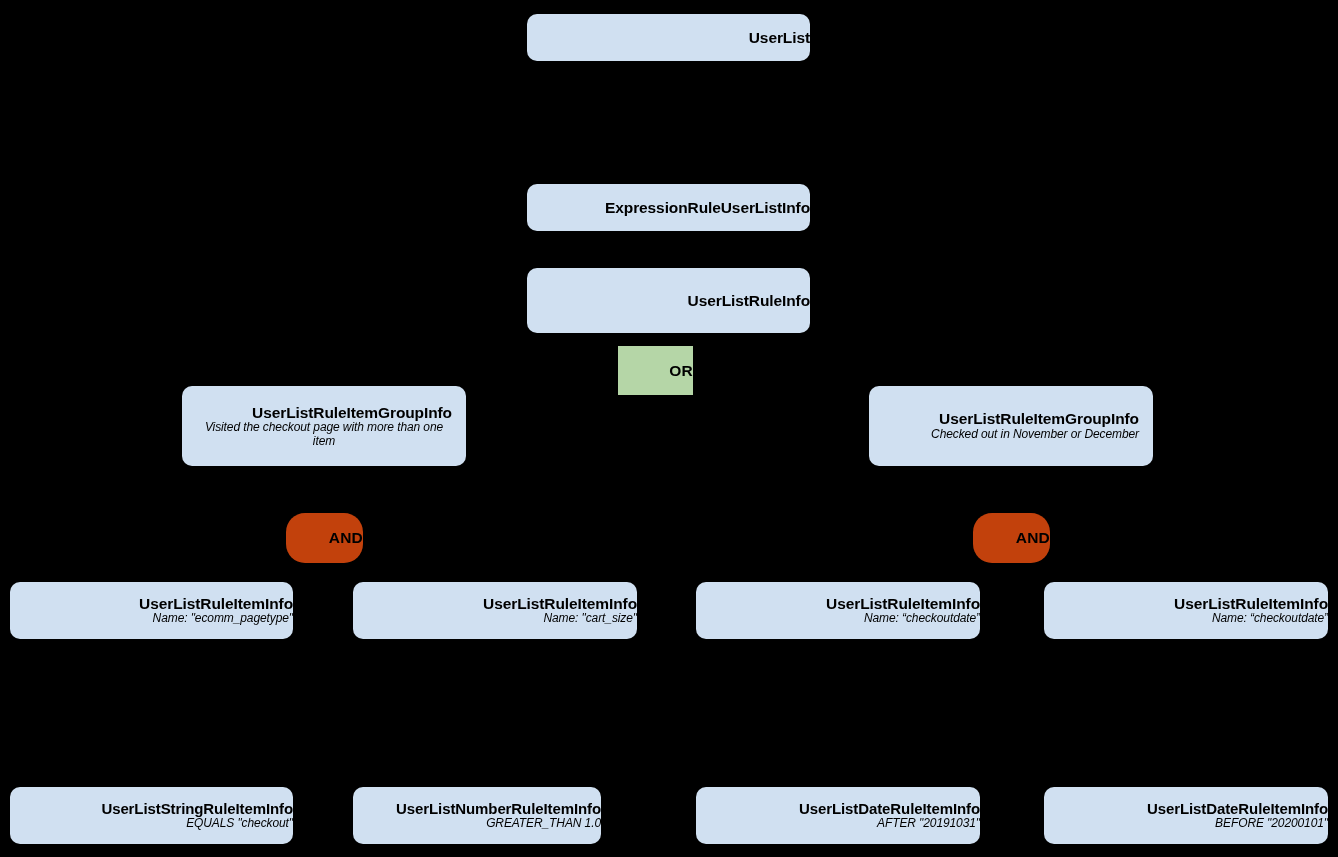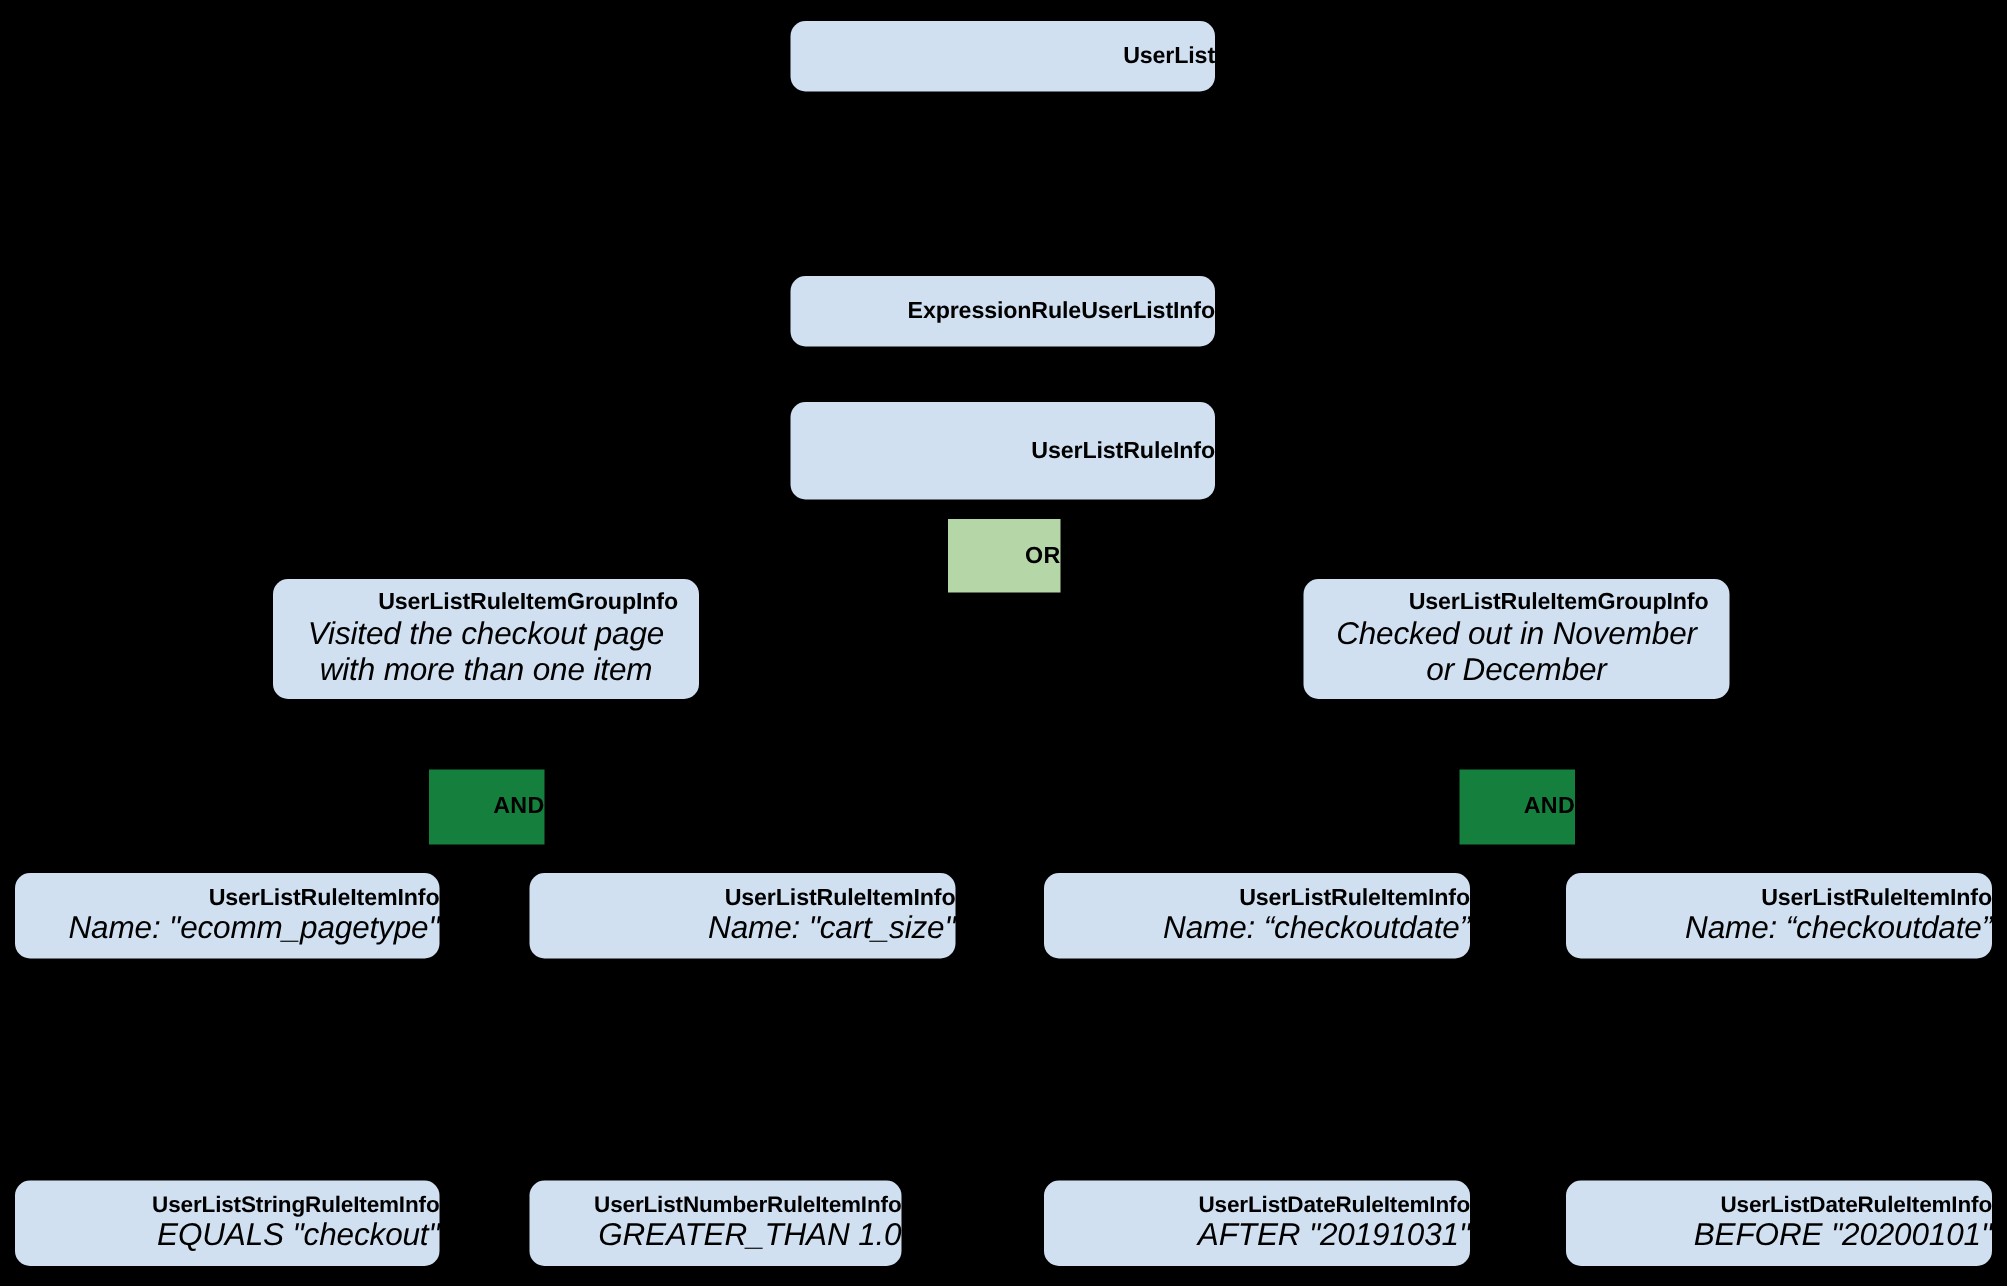--- a/index.html
+++ b/index.html
@@ -34,31 +34,31 @@
     line-height: 1.14;
   }
   .node.blue {
     background: #d0e0f1;
     border-radius: 10px;
   }
   .node.op {
     border-radius: 0;
   }
   .node.op.or  { background: #b5d6a7; }
-  .node.op.and { background: #15803d; }
+  .node.op.and { background: #c2410c; border-radius: 19px; }
   .title {
     font-weight: bold;
     font-size: 15.5px;
     letter-spacing: -0.1px;
     white-space: nowrap;
   }
   .title.small { font-size: 15px; }
   .subtitle {
     font-style: italic;
-    font-size: 21px;
+    font-size: 12px;
     letter-spacing: -0.1px;
   }
   .subtitle.nowrap { white-space: nowrap; }
   .oplabel {
     font-weight: bold;
     font-size: 15.5px;
     letter-spacing: 0.2px;
   }
 </style>
 </head>
@@ -93,21 +93,21 @@
 
 
   <div class="node blue" style="left:527px; top:184px; width:283px; height:47px;">
     <div class="title">ExpressionRuleUserListInfo</div>
   </div>
 
   <div class="node blue" style="left:527px; top:268px; width:283px; height:65px;">
     <div class="title">UserListRuleInfo</div>
   </div>
 
-  <div class="node op or" style="left:632px; top:346px; width:75px; height:49px;">
+  <div class="node op or" style="left:618px; top:346px; width:75px; height:49px;">
     <div class="oplabel">OR</div>
   </div>
 
   <div class="node blue" style="left:182px; top:386px; width:284px; height:80px; padding:0 14px;">
     <div class="title">UserListRuleItemGroupInfo</div>
     <div class="subtitle">Visited the checkout page with more than one item</div>
   </div>
 
   <div class="node blue" style="left:869px; top:386px; width:284px; height:80px; padding:0 14px;">
     <div class="title">UserListRuleItemGroupInfo</div>

